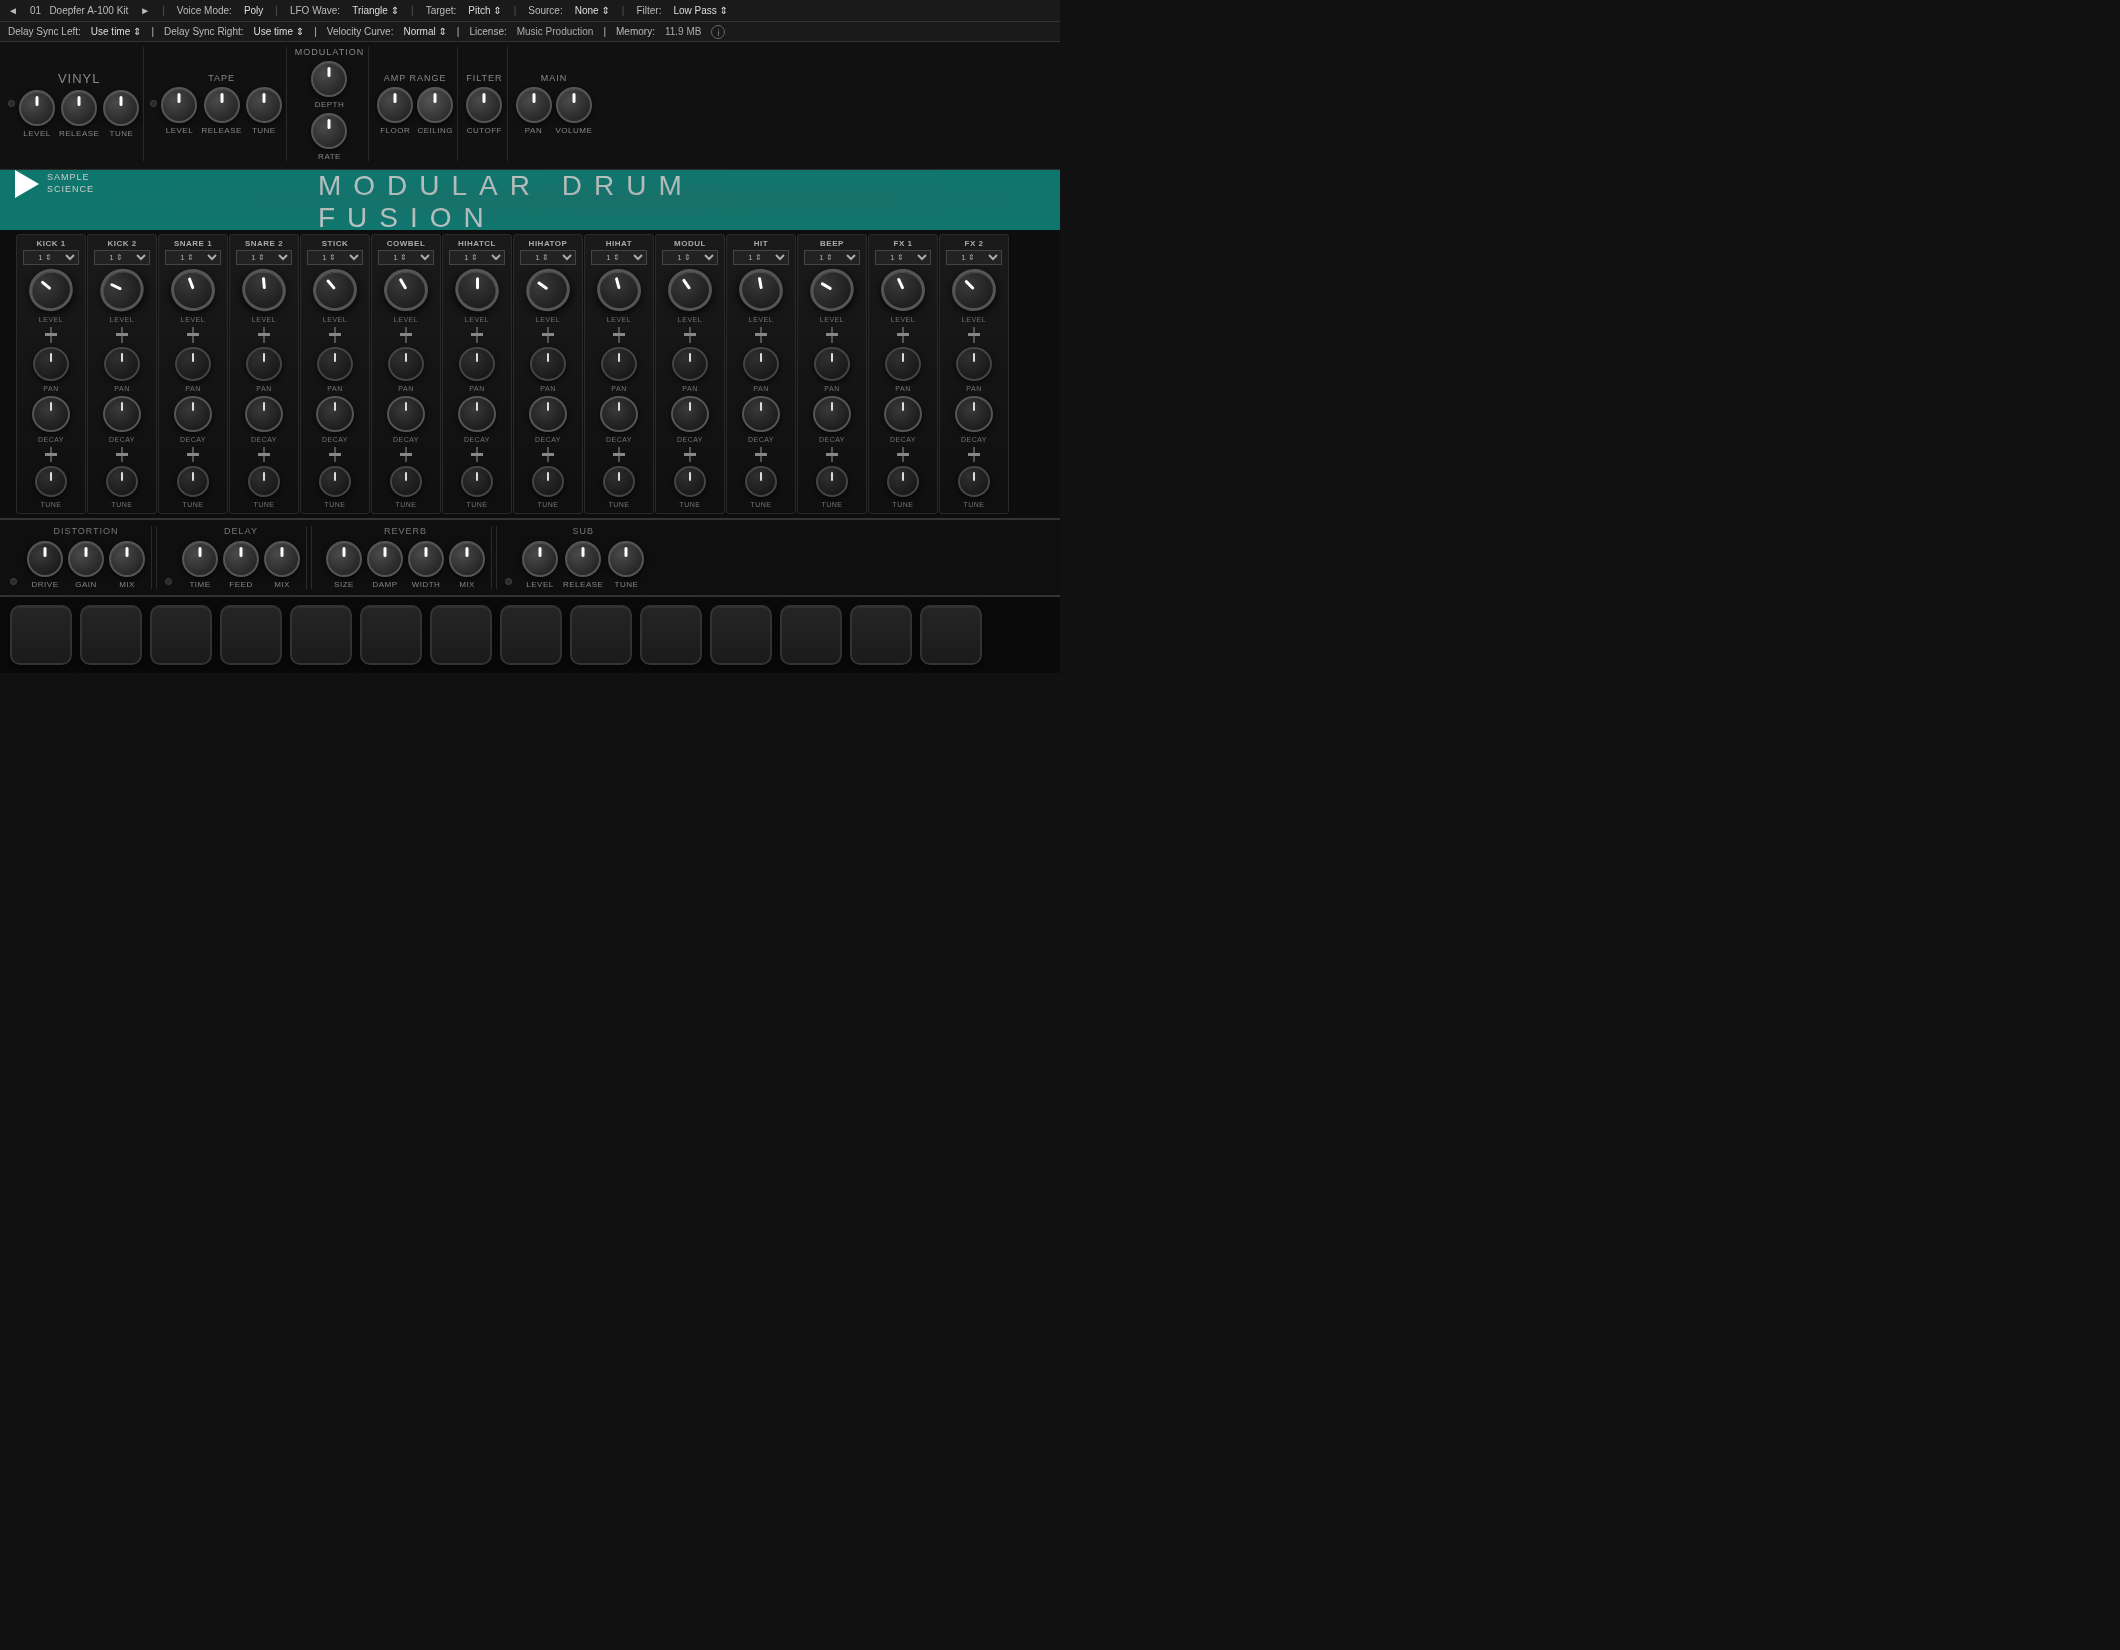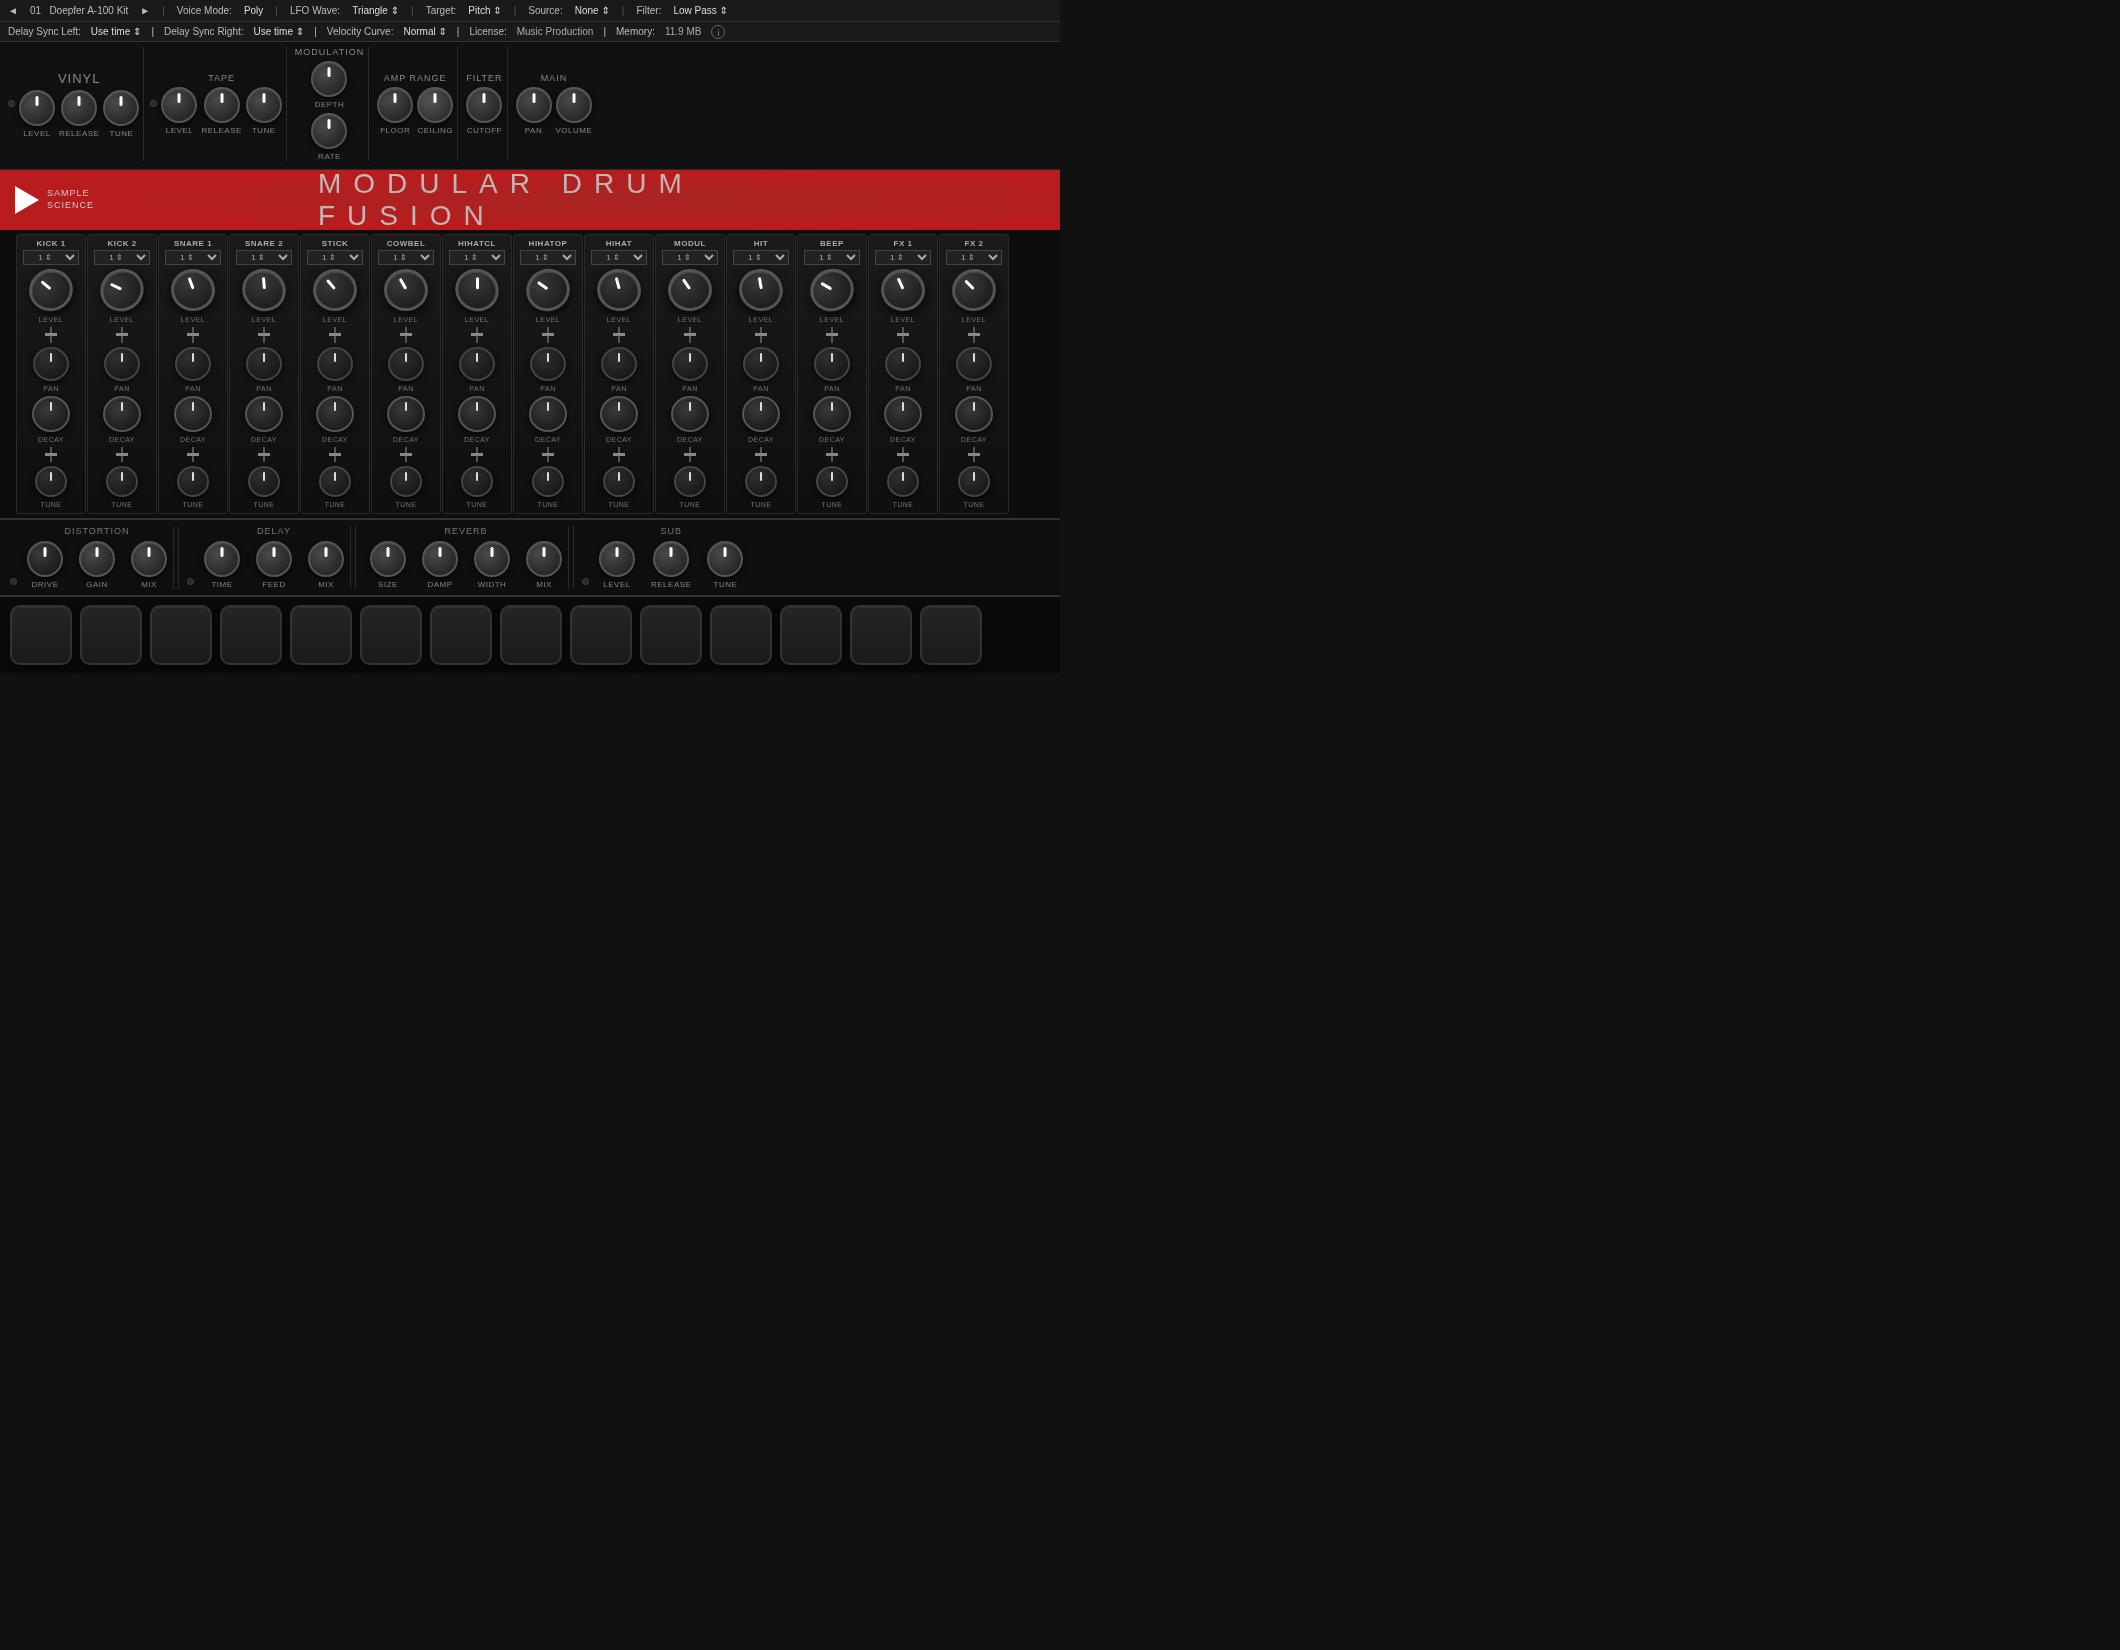--- a/index.html
+++ b/index.html
@@ -69,24 +69,24 @@
       font-size: 8px;
       color: #888;
       text-align: center;
       margin-top: 3px;
       text-transform: uppercase;
       letter-spacing: 0.5px;
     }
 
     
     .middle-section {
-      background: #b91c1c;
+      background: #0f766e;
       height: 60px;
       display: flex;
-      align-items: center;
+      align-items: flex-start;
       padding: 0 15px;
       position: relative;
       overflow: hidden;
     }
     .logo-area {
       display: flex;
       align-items: center;
       gap: 8px;
       z-index: 2;
     }
@@ -246,21 +246,21 @@
     .effect-group-label {
       font-size: 9px;
       color: #777;
       text-transform: uppercase;
       letter-spacing: 1px;
       margin-bottom: 5px;
       text-align: right;
     }
     .effect-knobs {
       display: flex;
-      gap: 16px;
+      gap: 5px;
     }
     .effect-knob-item {
       display: flex;
       flex-direction: column;
       align-items: center;
     }
 
     
     .pads-section {
       background: #0a0a0a;

